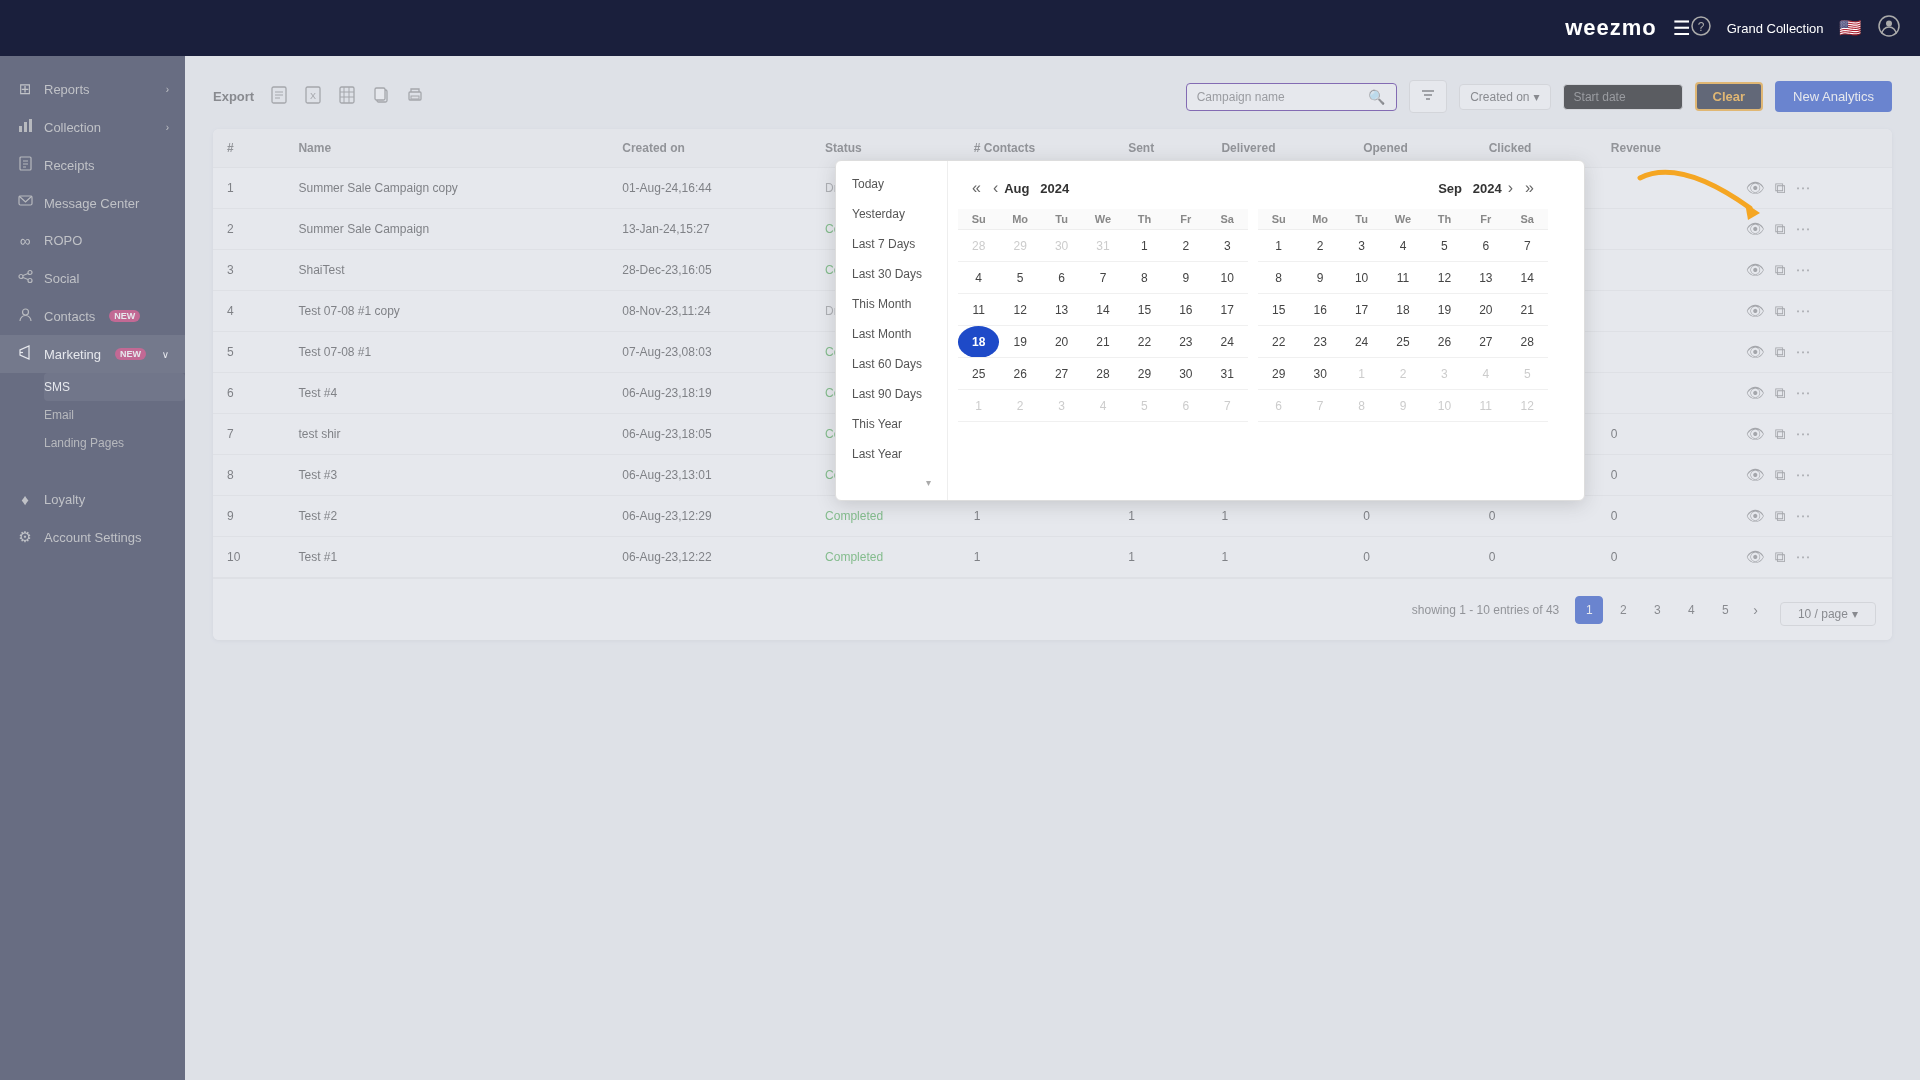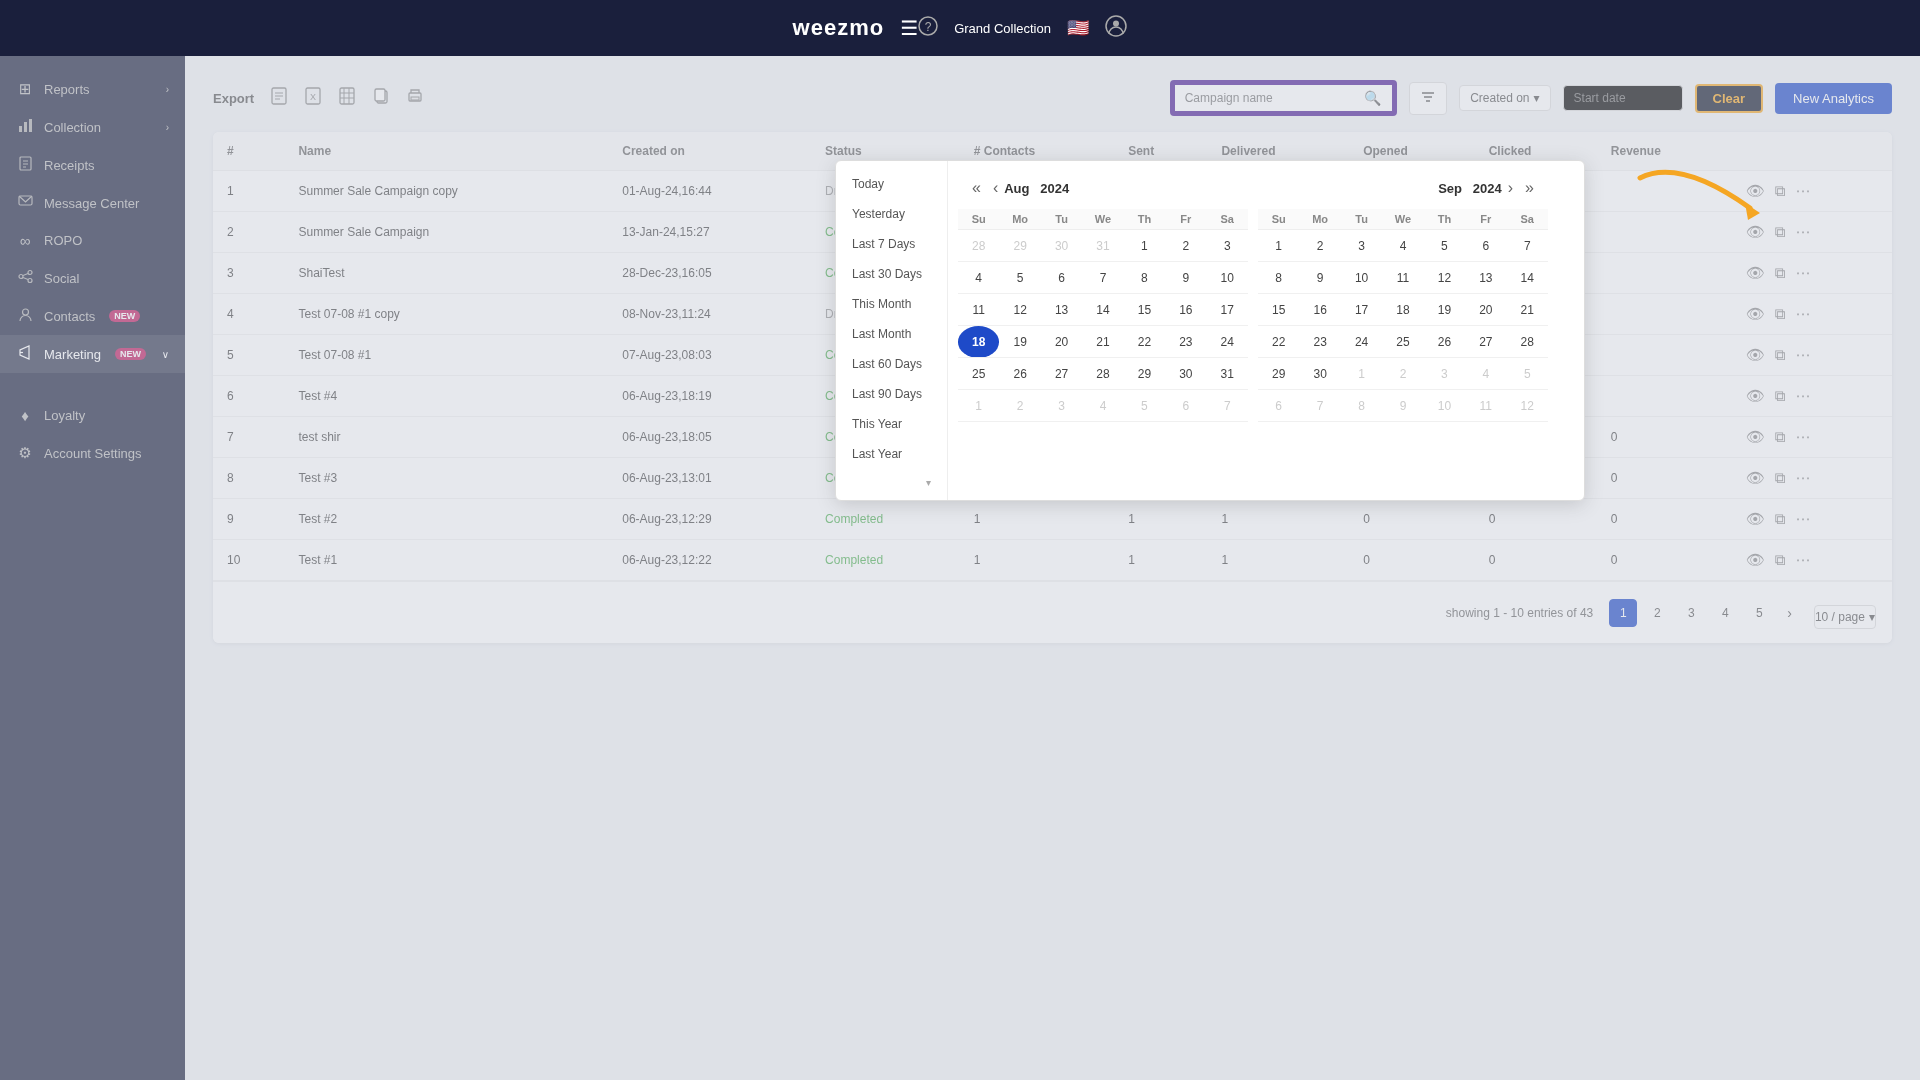--- a/index.html
+++ b/index.html
@@ -5,21 +5,21 @@
     * { box-sizing: border-box; margin: 0; padding: 0; }
     body { font-family: 'Segoe UI', Arial, sans-serif; background: #f0f2f5; color: #333; font-size: 13px; overflow: hidden; }
 
     
     .topnav {
       background: #1a1f3c;
       height: 56px;
       display: flex;
       align-items: center;
       padding: 0 20px;
-      justify-content: center;
+      justify-content: flex-end;
       position: fixed; top: 0; left: 0; right: 0; z-index: 100;
     }
     .topnav-left { display: flex; align-items: center; gap: 16px; }
     .logo { color: #fff; font-size: 22px; font-weight: 700; letter-spacing: 1px; }
     .hamburger { color: #fff; font-size: 20px; cursor: pointer; }
     .topnav-right { display: flex; align-items: center; gap: 16px; }
     .topnav-right .help-icon { color: #aaa; font-size: 18px; cursor: pointer; }
     .org-name { color: #fff; font-size: 13px; }
     .flag { font-size: 18px; }
     .user-icon { color: #fff; font-size: 20px; cursor: pointer; }
@@ -79,23 +79,23 @@
     }
     .export-label { font-size: 13px; color: #555; font-weight: 700; }
     .export-icons { display: flex; gap: 8px; align-items: center; }
     .export-icon-btn {
       color: #666; font-size: 16px; cursor: pointer; padding: 4px;
       border: none; background: none;
     }
     .spacer { flex: 1; }
     .search-box {
       display: flex; align-items: center;
-      border: 5px solid #4c1d95; border-radius: 4px;
+      border: 1px solid #4c1d95; border-radius: 4px;
       background: #fff; padding: 5px 10px;
-      gap: 20px;
+      gap: 12px;
     }
     .search-box input {
       border: none; outline: none; font-size: 12px; width: 160px; color: #555;
     }
     .search-icon { color: #999; font-size: 14px; }
     .filter-icon-btn {
       border: 1px solid #ddd; background: #fff; border-radius: 4px;
       padding: 6px 10px; cursor: pointer; font-size: 14px; color: #555;
     }
     .sort-select {
@@ -156,21 +156,21 @@
       width: 28px; height: 28px; border-radius: 4px;
       display: flex; align-items: center; justify-content: center;
       font-size: 12px; cursor: pointer; border: 1px solid transparent;
       background: none; color: #555;
     }
     .page-btn.active { background: #1e4ac8; color: #fff; border-color: #1e4ac8; }
     .page-next { font-size: 14px; color: #555; cursor: pointer; background: none; border: none; padding: 4px 8px; }
     .per-page {
       display: flex; align-items: center; gap: 4px;
       border: 1px solid #ddd; border-radius: 4px;
-      padding: 4px 0; font-size: 12px; color: #555;
+      padding: 4px 17px; font-size: 12px; color: #555;
       cursor: pointer; margin-left: 8px; margin-top: 9px;
     }
 
     
     .date-dropdown-overlay {
       position: fixed;
       top: 160px;
       left: 835px;
       background: #fff;
       border: 1px solid #ddd;
@@ -341,20 +341,25 @@
           <svg width="15" height="15" viewBox="0 0 15 15" fill="none">
               <path d="M2 10V5l9-4v13L2 10z" stroke="#fff" stroke-width="1.2" fill="none"></path>
               <line x1="2" y1="7.5" x2="5" y2="7.5" stroke="#fff" stroke-width="1.2"></line>
             </svg>
         </span>
         <span style="color:#fff">Marketing</span>
         <span class="badge-new">NEW</span>
         <span class="chevron" style="color:#fff">∨</span>
       </div>
 
+      <div class="sidebar-sub">
+        <div class="sidebar-sub-item active">SMS</div>
+        <div class="sidebar-sub-item">Email</div>
+        <div class="sidebar-sub-item">Landing Pages</div>
+      </div>
 
     </div>
 
     <div style="margin-top: auto; padding-top: 20px;">
       <div class="sidebar-item">
         <span class="icon">♦</span>
         <span>Loyalty</span>
       </div>
       <div class="sidebar-item">
         <span class="icon">⚙</span>

